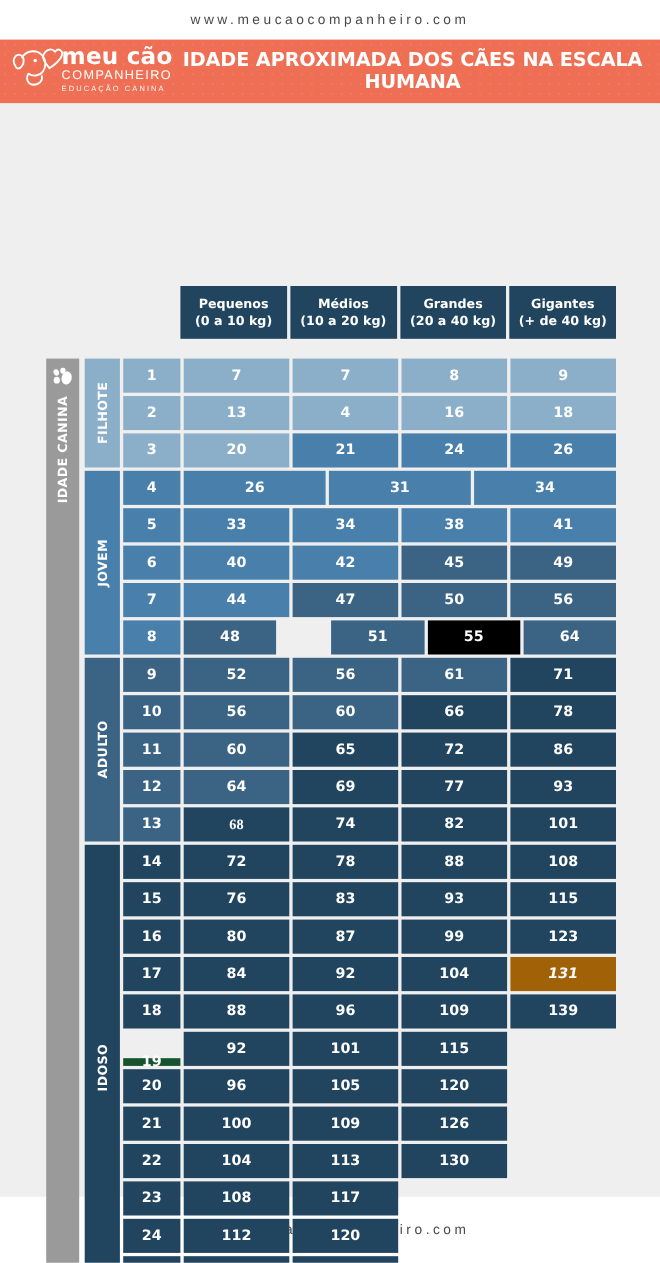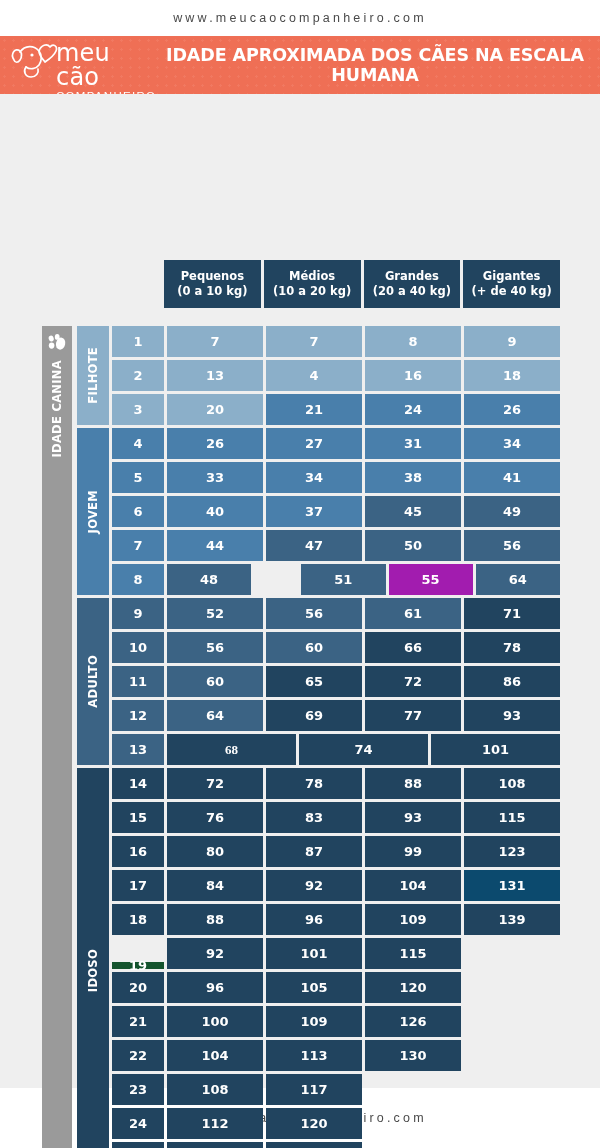--- a/index.html
+++ b/index.html
@@ -57,22 +57,22 @@
   }
   .logo-svg { position: absolute; left: 8px; top: 4px; }
   .logo-text-wrap {
     position: absolute;
     left: 56px;
     top: 5px;
     color: #fff;
     line-height: 1;
   }
   .logo-l1 {
-    font-size: 24px;
-    font-weight: 400;
+    font-size: 21px;
+    font-weight: 700;
     letter-spacing: .2px;
     font-family: "DejaVu Sans", sans-serif;
   }
   .logo-l2 {
     font-size: 11.5px;
     letter-spacing: 1.3px;
     margin-top: 2px;
   }
   .logo-l3 {
     font-size: 6.8px;
@@ -326,50 +326,49 @@
       <div class="row">
         <div class="cell age" style="background: rgb(139, 175, 201);">3</div>
         <div class="cell val" style="background: rgb(139, 175, 201);">20</div>
         <div class="cell val" style="background: rgb(73, 127, 171);">21</div>
         <div class="cell val" style="background: rgb(73, 127, 171);">24</div>
         <div class="cell val" style="background: rgb(73, 127, 171);">26</div>
       </div>
       <div class="row">
         <div class="cell age" style="background: rgb(73, 127, 171);">4</div>
         <div class="cell val" style="background: rgb(73, 127, 171);">26</div>
-        <div class="cell val" style="background: rgb(73, 127, 171);">27</div>
         <div class="cell val" style="background: rgb(73, 127, 171);">31</div>
         <div class="cell val" style="background: rgb(73, 127, 171);">34</div>
       </div>
       <div class="row">
         <div class="cell age" style="background: rgb(73, 127, 171);">5</div>
         <div class="cell val" style="background: rgb(73, 127, 171);">33</div>
         <div class="cell val" style="background: rgb(73, 127, 171);">34</div>
         <div class="cell val" style="background: rgb(73, 127, 171);">38</div>
         <div class="cell val" style="background: rgb(73, 127, 171);">41</div>
       </div>
       <div class="row">
         <div class="cell age" style="background: rgb(73, 127, 171);">6</div>
         <div class="cell val" style="background: rgb(73, 127, 171); text-align: right;">40</div>
-        <div class="cell val" style="background: rgb(73, 127, 171);">37</div>
+        <div class="cell val" style="background: rgb(73, 127, 171);">42</div>
         <div class="cell val" style="background: rgb(59, 99, 132);">45</div>
         <div class="cell val" style="background: rgb(59, 99, 132);">49</div>
       </div>
       <div class="row">
         <div class="cell age" style="background: rgb(73, 127, 171);">7</div>
         <div class="cell val" style="background: rgb(73, 127, 171);">44</div>
         <div class="cell val" style="background: rgb(59, 99, 132);">47</div>
         <div class="cell val" style="background: rgb(59, 99, 132);">50</div>
         <div class="cell val" style="background: rgb(59, 99, 132);">56</div>
       </div>
       <div class="row">
         <div class="cell age" style="background: rgb(73, 127, 171);">8</div>
         <div class="cell val" style="background: rgb(59, 99, 132); text-align: right;">48</div>
         <div class="cell val" style="background: rgb(59, 99, 132); margin-left: 47px;">51</div>
-        <div class="cell val" style="background: #a21caf;">55</div>
+        <div class="cell val" style="background: #000000;">55</div>
         <div class="cell val" style="background: rgb(59, 99, 132);">64</div>
       </div>
       <div class="row">
         <div class="cell age" style="background: rgb(59, 99, 132);">9</div>
         <div class="cell val" style="background: rgb(59, 99, 132);">52</div>
         <div class="cell val" style="background: rgb(59, 99, 132);">56</div>
         <div class="cell val" style="background: rgb(59, 99, 132);">61</div>
         <div class="cell val" style="background: rgb(33, 68, 95);">71</div>
       </div>
       <div class="row">
@@ -390,20 +389,21 @@
         <div class="cell age" style="background: rgb(59, 99, 132);">12</div>
         <div class="cell val" style="background: rgb(59, 99, 132);">64</div>
         <div class="cell val" style="background: rgb(33, 68, 95);">69</div>
         <div class="cell val" style="background: rgb(33, 68, 95);">77</div>
         <div class="cell val" style="background: rgb(33, 68, 95);">93</div>
       </div>
       <div class="row">
         <div class="cell age" style="background: rgb(59, 99, 132);">13</div>
         <div class="cell val" style="background: rgb(33, 68, 95); font-family: Liberation Serif, serif;">68</div>
         <div class="cell val" style="background: rgb(33, 68, 95);">74</div>
+        <div class="cell val" style="background: rgb(33, 68, 95);">82</div>
         <div class="cell val" style="background: rgb(33, 68, 95);">101</div>
       </div>
       <div class="row">
         <div class="cell age" style="background: rgb(33, 68, 95);">14</div>
         <div class="cell val" style="background: rgb(33, 68, 95);">72</div>
         <div class="cell val" style="background: rgb(33, 68, 95);">78</div>
         <div class="cell val" style="background: rgb(33, 68, 95);">88</div>
         <div class="cell val" style="background: rgb(33, 68, 95);">108</div>
       </div>
       <div class="row">
@@ -418,21 +418,21 @@
         <div class="cell val" style="background: rgb(33, 68, 95);">80</div>
         <div class="cell val" style="background: rgb(33, 68, 95);">87</div>
         <div class="cell val" style="background: rgb(33, 68, 95);">99</div>
         <div class="cell val" style="background: rgb(33, 68, 95);">123</div>
       </div>
       <div class="row">
         <div class="cell age" style="background: rgb(33, 68, 95);">17</div>
         <div class="cell val" style="background: rgb(33, 68, 95);">84</div>
         <div class="cell val" style="background: rgb(33, 68, 95);">92</div>
         <div class="cell val" style="background: rgb(33, 68, 95);">104</div>
-        <div class="cell val" style="background: #0c4a6e;">131</div>
+        <div class="cell val" style="background: #a16207; font-style: italic;">131</div>
       </div>
       <div class="row">
         <div class="cell age" style="background: rgb(33, 68, 95);">18</div>
         <div class="cell val" style="background: rgb(33, 68, 95);">88</div>
         <div class="cell val" style="background: rgb(33, 68, 95);">96</div>
         <div class="cell val" style="background: rgb(33, 68, 95);">109</div>
         <div class="cell val" style="background: rgb(33, 68, 95);">139</div>
       </div>
       <div class="row">
         <div class="cell age" style="background: #14532d; margin-top: 24px;">19</div>

